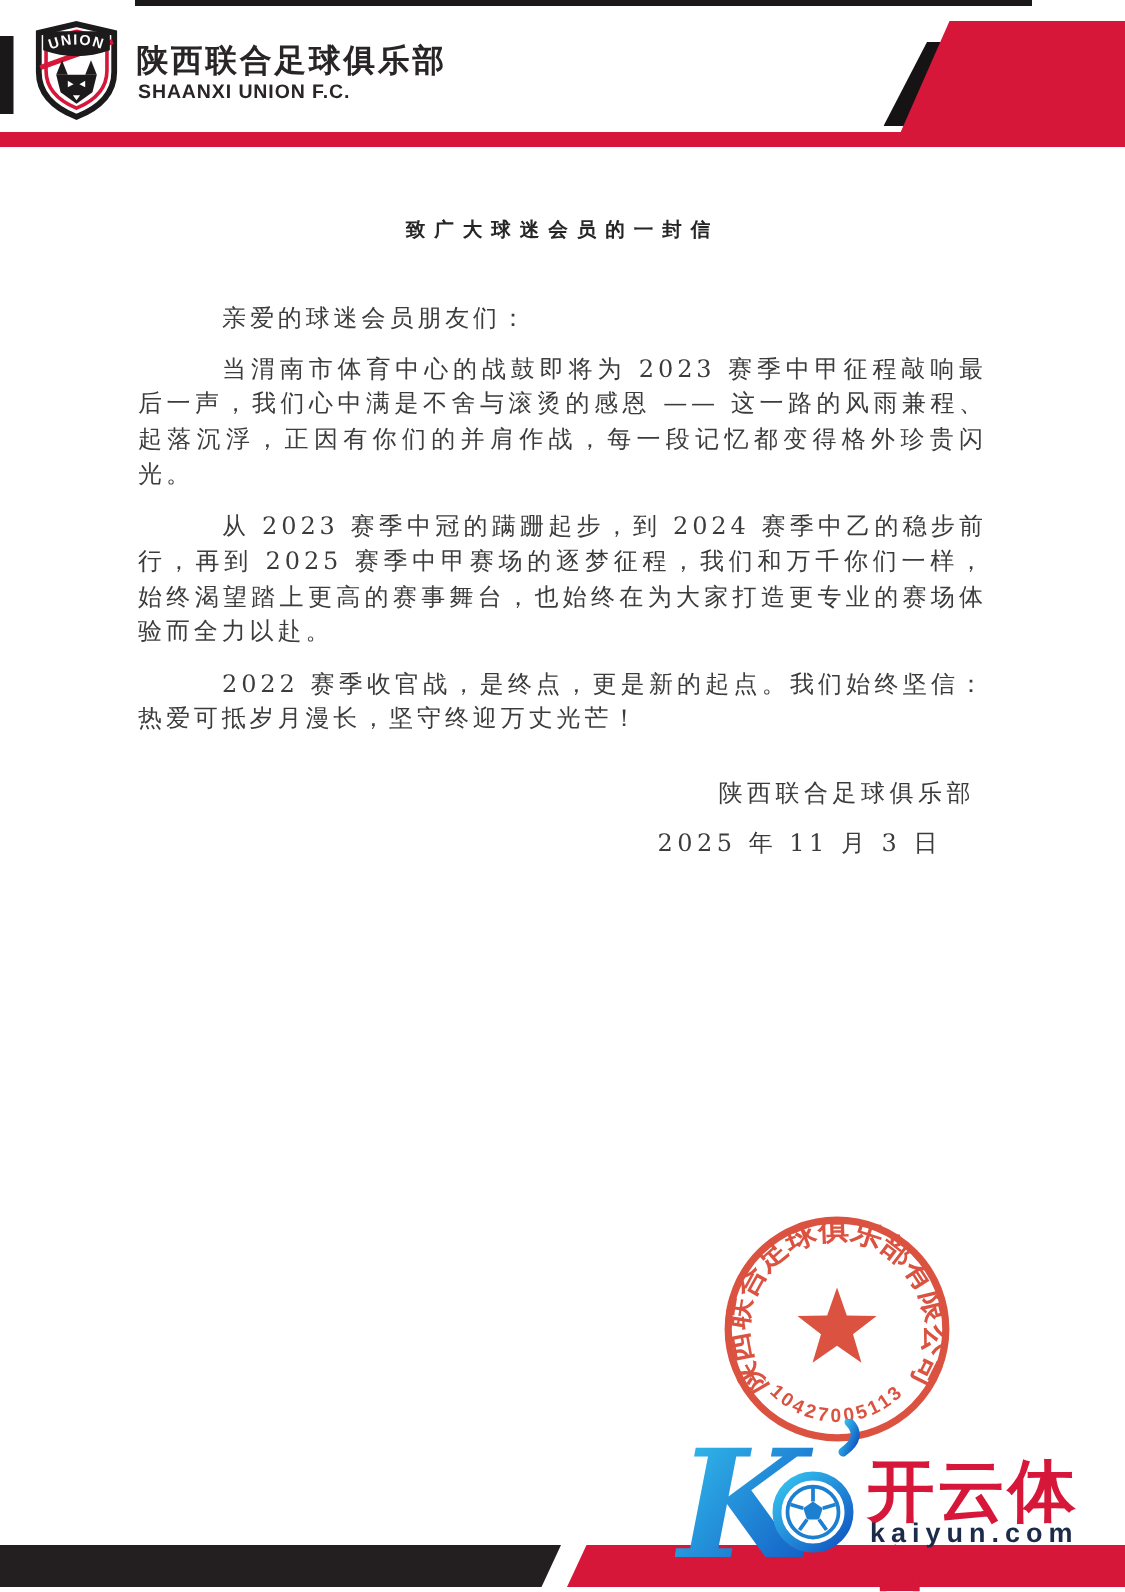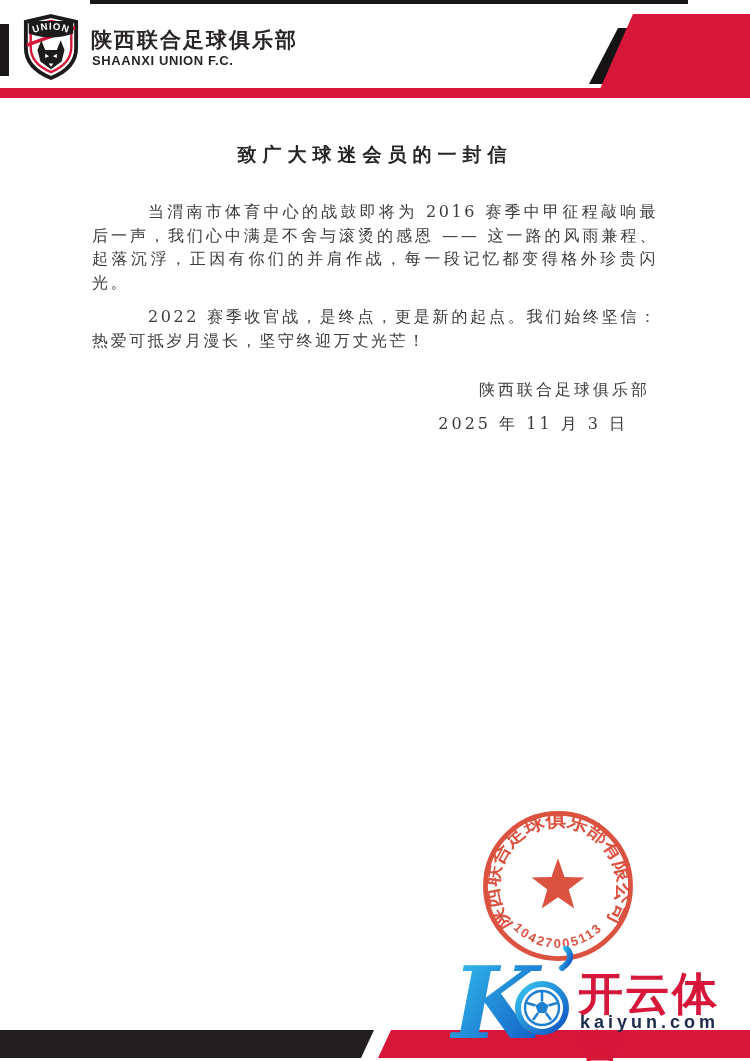--- a/index.html
+++ b/index.html
@@ -18,21 +18,21 @@
         font-size:13px;font-weight:800;letter-spacing:0.6px;}
   .header-red-bar{position:absolute;left:0;top:88px;width:750px;height:10px;background:#D6173A;}
   .header-accent-red{position:absolute;left:600px;top:14px;width:150px;height:75px;background:#D6173A;
         clip-path:polygon(33px 0,100% 0,100% 100%,0 100%);}
   .header-accent-black{position:absolute;left:589px;top:28px;width:46px;height:56px;background:#161314;
         clip-path:polygon(29px 0,46px 0,17px 100%,0 100%);}
 
   
   .letter{position:absolute;left:92px;top:142px;width:566px;color:#3c3c3c;
         font-size:16px;line-height:23.5px;letter-spacing:2.6px;text-align:justify;}
-  .letter-title{font-size:19px;line-height:24px;font-weight:bold;color:#262626;text-align:center;
+  .letter-title{font-size:13px;line-height:24px;font-weight:bold;color:#262626;text-align:center;
         letter-spacing:6px;margin:0 0 34px 0;text-indent:0;}
   .greeting{margin:0 0 10px 0;text-indent:56px;}
   .para{margin:0 0 11px 0;text-indent:56px;}
   .hl{color:#C8423A;}
   .sign-block{margin-top:26px;text-align:right;letter-spacing:3px;color:#3c3c3c;}
   .sign-name{padding-right:8px;}
   .sign-date{padding-right:30px;margin-top:10px;}
 
   
   .stamp{position:absolute;left:478px;top:806px;width:160px;height:160px;
@@ -76,22 +76,24 @@
 
   <div class="club-name-zh">陕西联合足球俱乐部</div>
   <div class="club-name-en">SHAANXI UNION F.C.</div>
 
   <div class="header-accent-black"></div>
   <div class="header-accent-red"></div>
   <div class="header-red-bar"></div>
 
   <div class="letter">
     <h1 class="letter-title">致广大球迷会员的一封信</h1>
+    <p class="greeting">亲爱的球迷会员朋友们：</p>
 
-    <p class="para">当渭南市体育中心的战鼓即将为 2016 赛季中甲征程敲响最后一声，我们心中满是不舍与滚烫的感恩 —— 这一路的风雨兼程、起落沉浮，正因有你们的并肩作战，每一段记忆都变得格外珍贵闪光。</p>
+    <p class="para">当渭南市体育中心的战鼓即将为 2023 赛季中甲征程敲响最后一声，我们心中满是不舍与滚烫的感恩 —— 这一路的风雨兼程、起落沉浮，正因有你们的并肩作战，每一段记忆都变得格外珍贵闪光。</p>
+    <p class="para">从 2023 赛季中冠的蹒跚起步，到 2024 赛季中乙的稳步前行，再到 2025 赛季中甲赛场的逐梦征程，我们和万千你们一样，始终渴望踏上更高的赛事舞台，也始终在为大家打造更专业的赛场体验而全力以赴。</p>
     <p class="para">2022 赛季收官战，是终点，更是新的起点。我们始终坚信：热爱可抵岁月漫长，坚守终迎万丈光芒！</p>
 
     <div class="sign-block">
       <div class="sign-name">陕西联合足球俱乐部</div>
       <div class="sign-date">2025 年 11 月 3 日</div>
     </div>
   </div>
 
   <svg class="stamp" viewBox="0 0 300 300">
     <circle cx="150" cy="150" r="136" fill="none" stroke="#D8432F" stroke-width="9"></circle>

